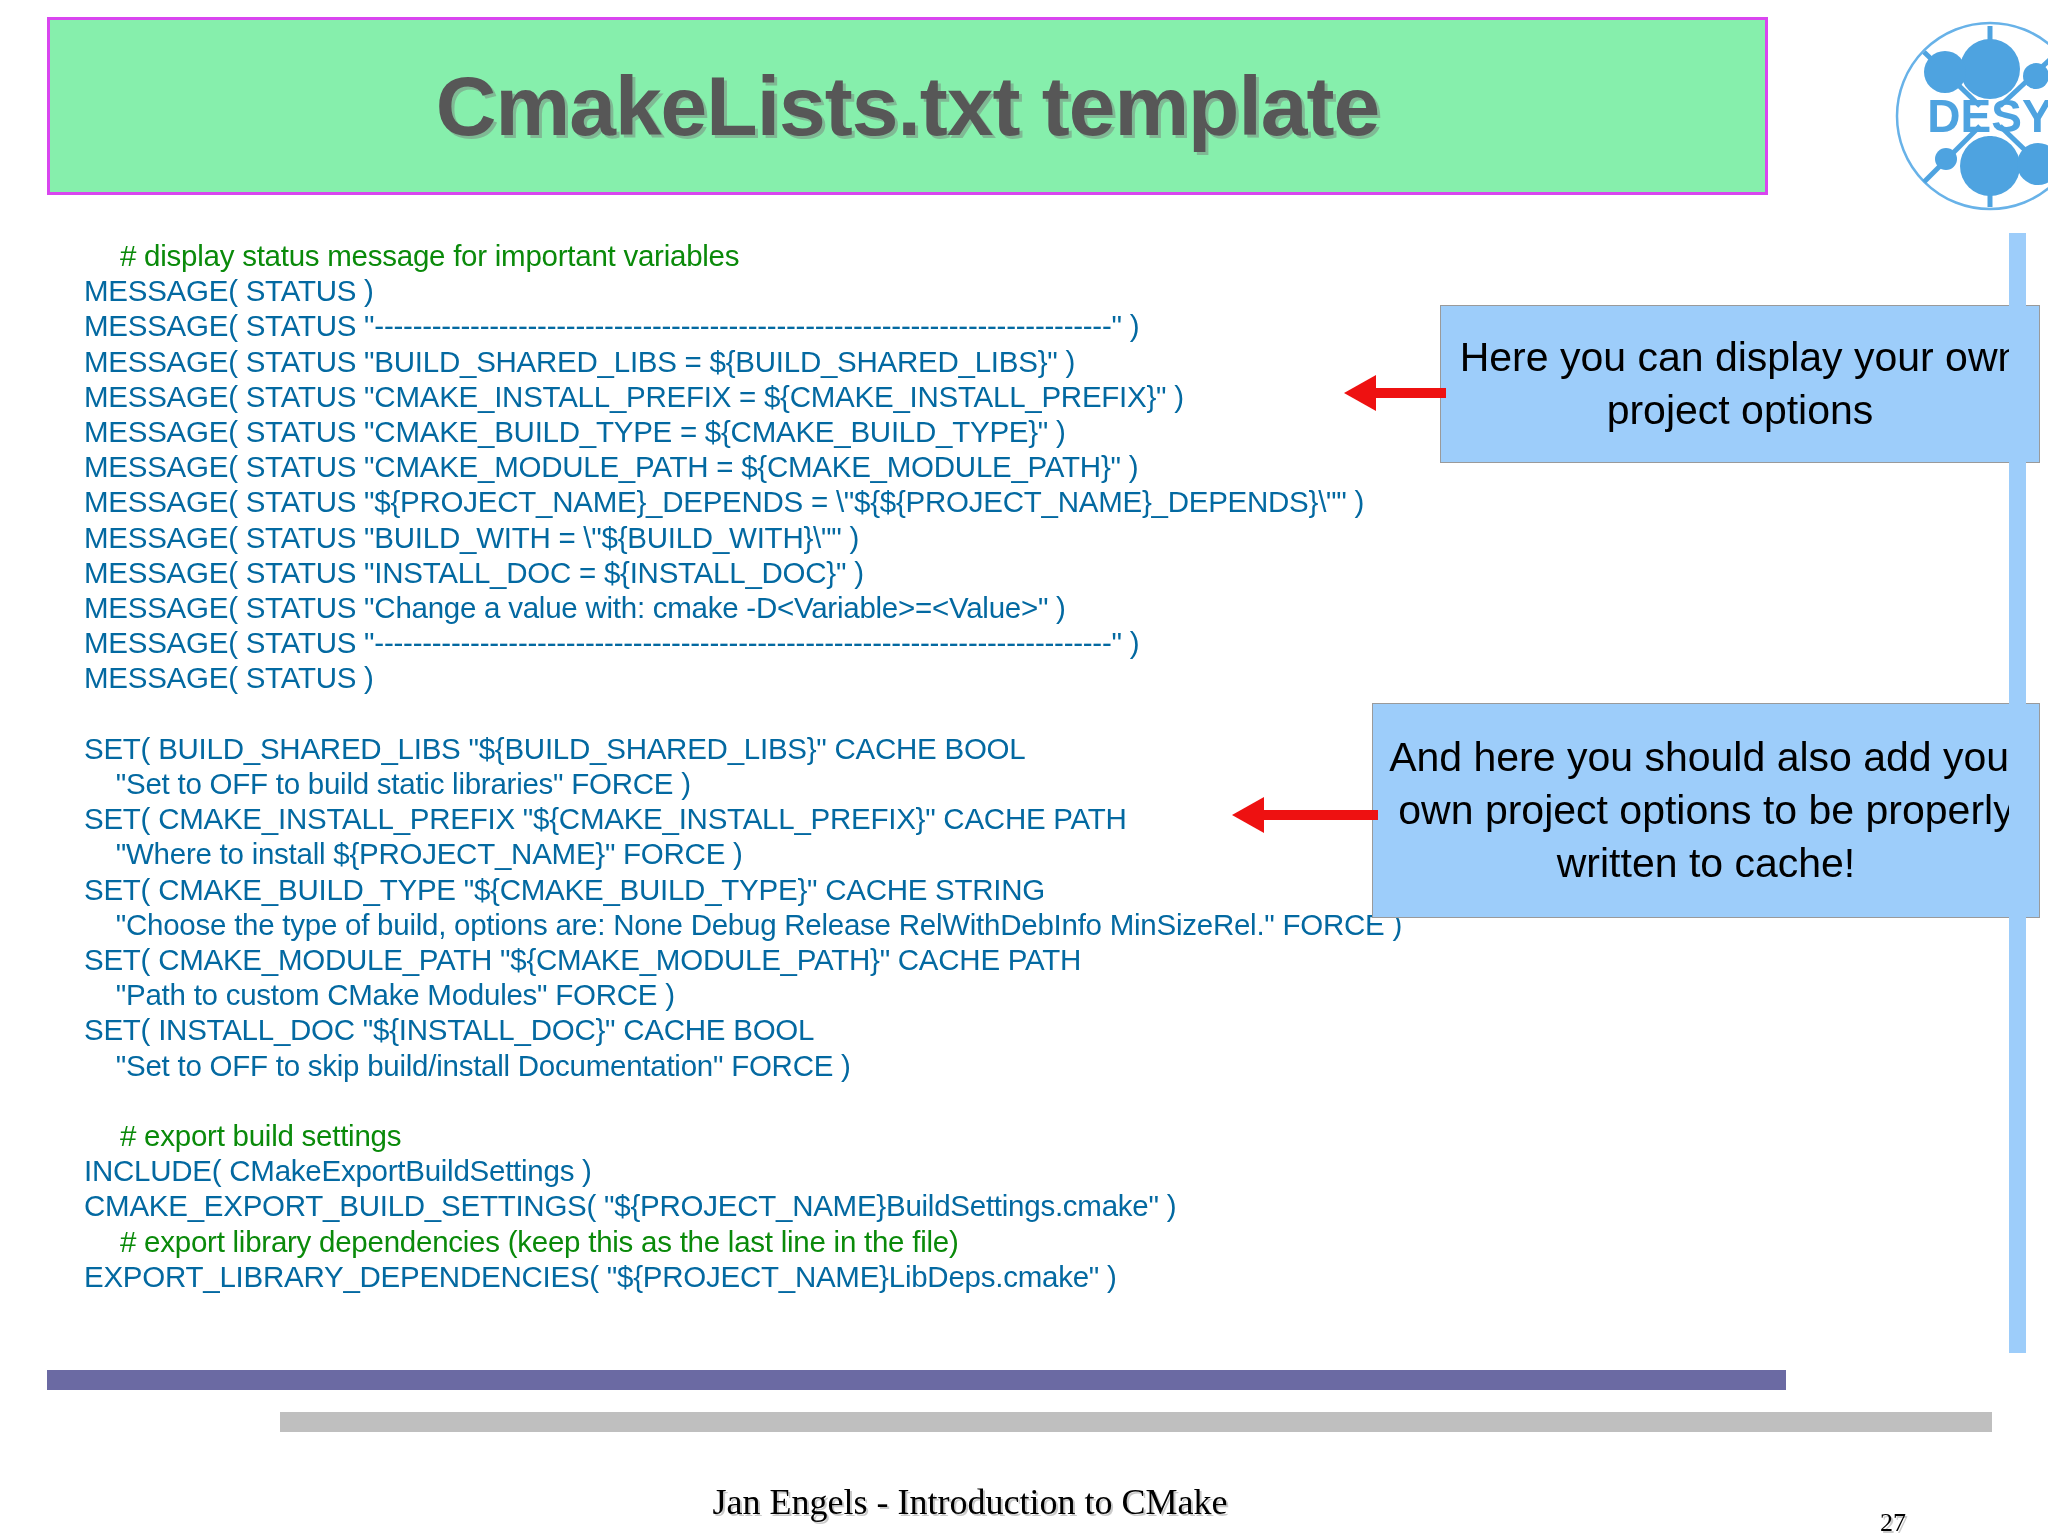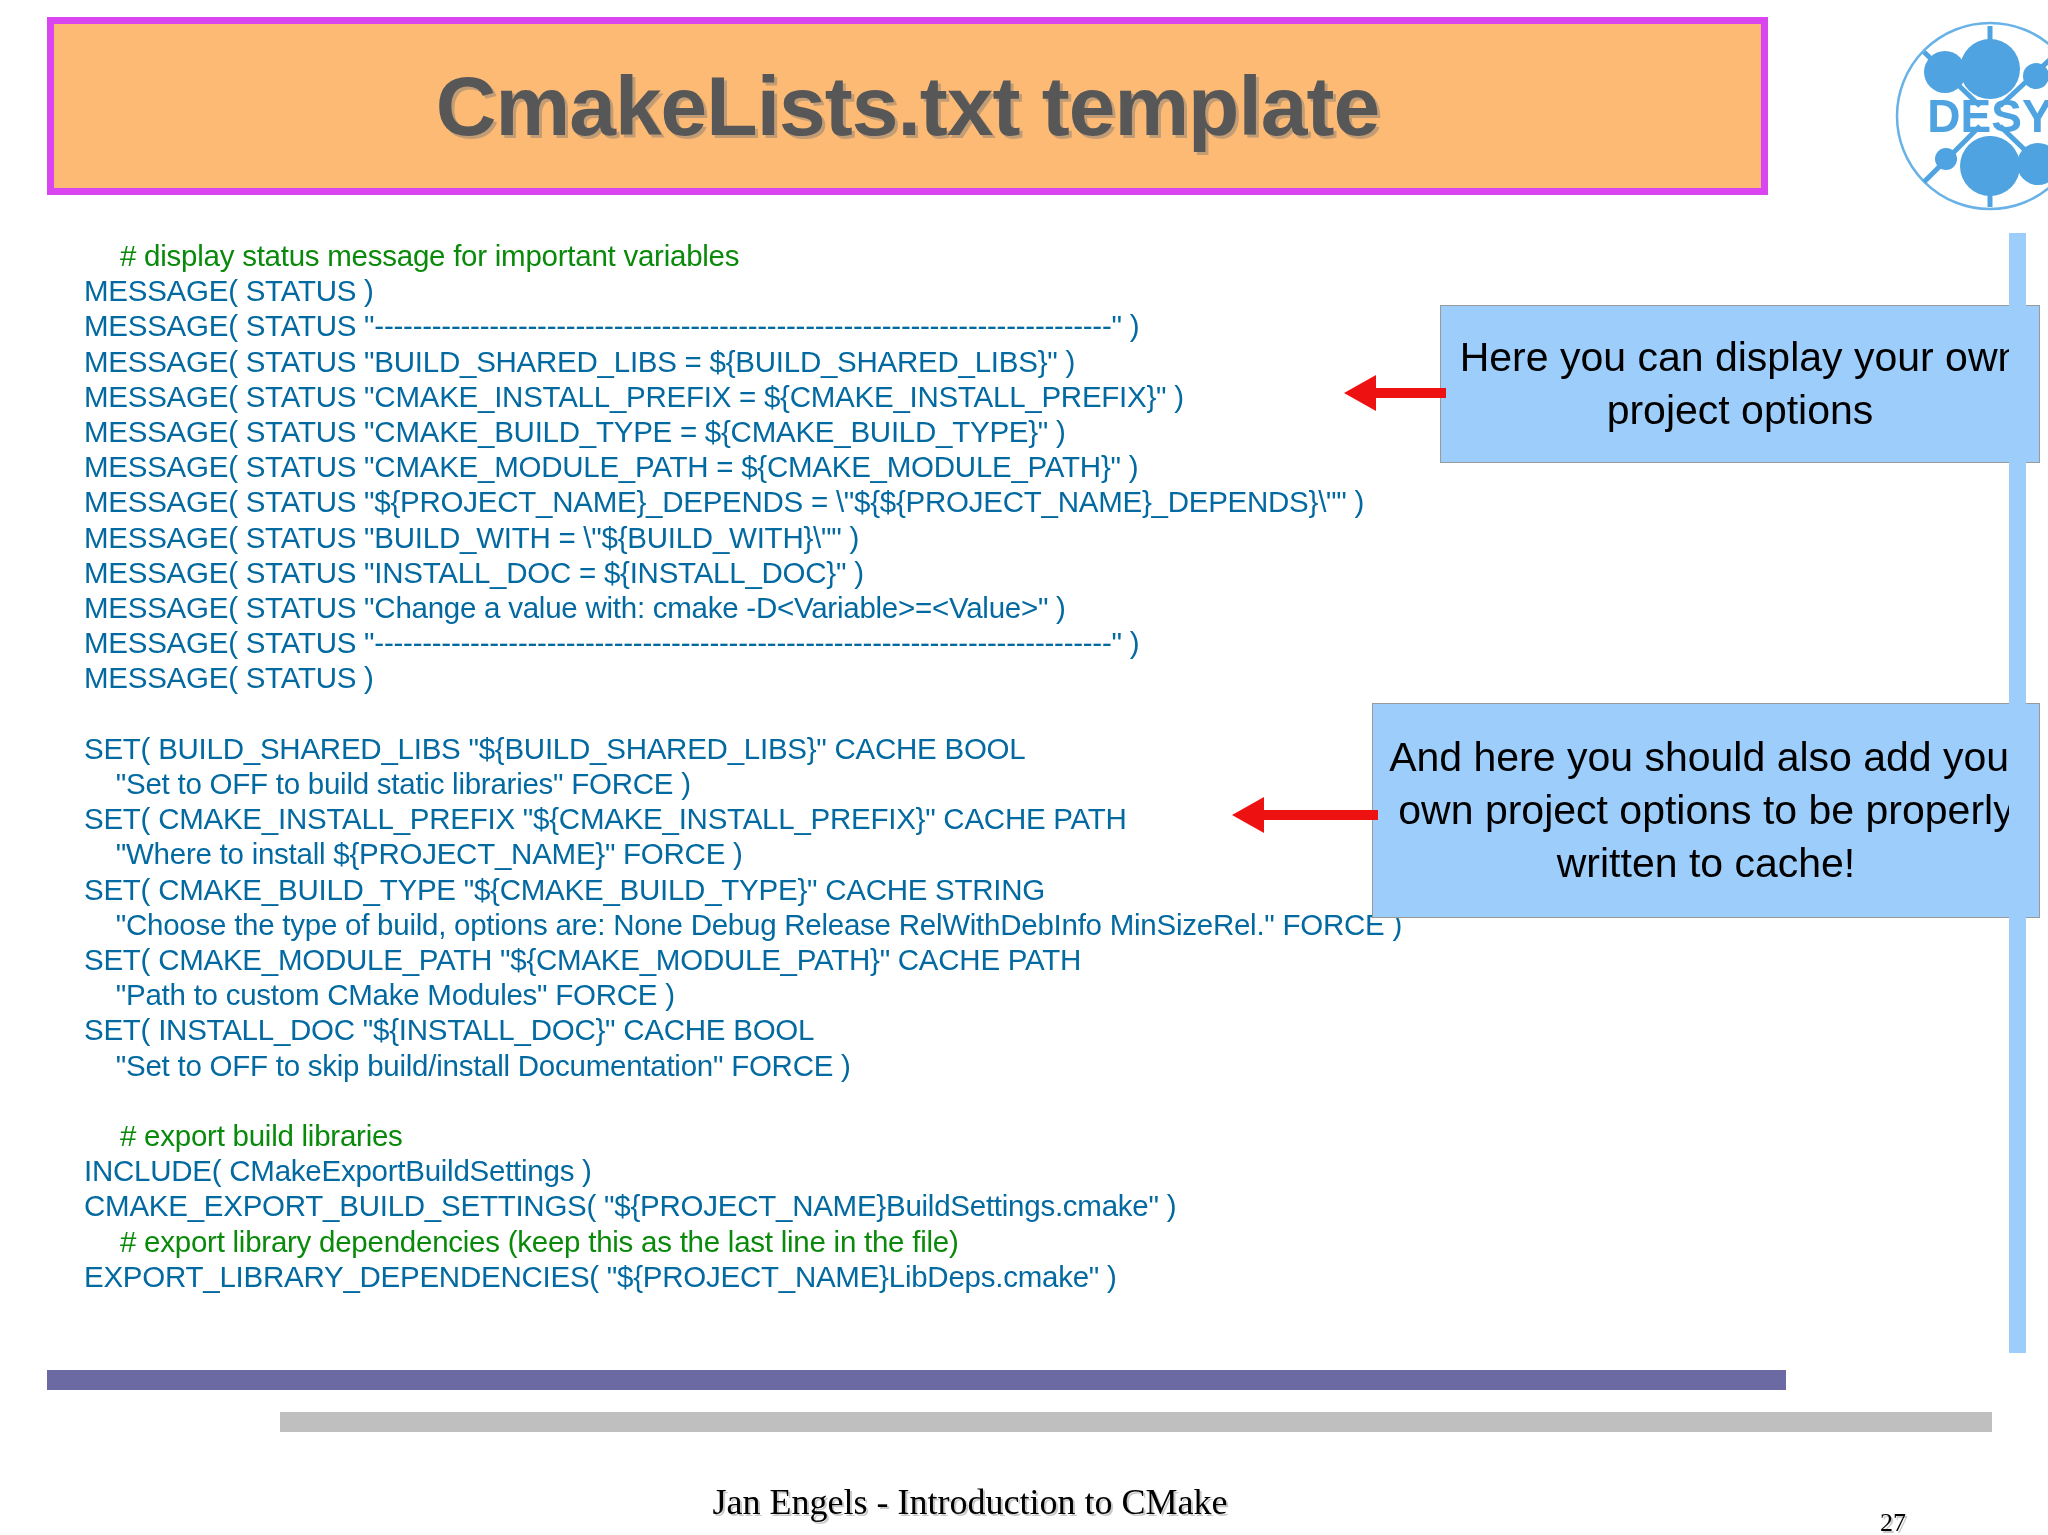--- a/index.html
+++ b/index.html
@@ -9,22 +9,22 @@
     font-family:"Liberation Sans", sans-serif;
     overflow:hidden;
     position:relative;
   }
 
   
   #title-frame{
     position:absolute;
     left:47px; top:17px;
     width:1721px; height:178px;
-    background:#fdba74;
-    border:7px solid #d946ef;
+    background:#86efac;
+    border:3px solid #d946ef;
     box-sizing:border-box;
   }
   #title-text{
     position:absolute;
     left:0; top:0; width:100%; height:100%;
     display:flex; align-items:center; justify-content:center;
     font-size:84px;
     font-weight:bold;
     color:#575757;
     letter-spacing:-1px;
@@ -185,21 +185,21 @@
     <div class="code-line">    "Set to OFF to build static libraries" FORCE )</div>
     <div class="code-line">SET( CMAKE_INSTALL_PREFIX "${CMAKE_INSTALL_PREFIX}" CACHE PATH</div>
     <div class="code-line">    "Where to install ${PROJECT_NAME}" FORCE )</div>
     <div class="code-line">SET( CMAKE_BUILD_TYPE "${CMAKE_BUILD_TYPE}" CACHE STRING</div>
     <div class="code-line">    "Choose the type of build, options are: None Debug Release RelWithDebInfo MinSizeRel." FORCE )</div>
     <div class="code-line">SET( CMAKE_MODULE_PATH "${CMAKE_MODULE_PATH}" CACHE PATH</div>
     <div class="code-line">    "Path to custom CMake Modules" FORCE )</div>
     <div class="code-line">SET( INSTALL_DOC "${INSTALL_DOC}" CACHE BOOL</div>
     <div class="code-line">    "Set to OFF to skip build/install Documentation" FORCE )</div>
     <div class="code-line blank"> </div>
-    <div class="code-line comment"># export build libraries</div>
+    <div class="code-line comment"># export build settings</div>
     <div class="code-line">INCLUDE( CMakeExportBuildSettings )</div>
     <div class="code-line">CMAKE_EXPORT_BUILD_SETTINGS( "${PROJECT_NAME}BuildSettings.cmake" )</div>
     <div class="code-line comment"># export library dependencies (keep this as the last line in the file)</div>
     <div class="code-line">EXPORT_LIBRARY_DEPENDENCIES( "${PROJECT_NAME}LibDeps.cmake" )</div>
   </div>
 
 <div class="callout" id="callout-1">Here you can display your own project options</div>
 
 <div class="callout" id="callout-2">And here you should also add your own project options to be properly written to cache!</div>
 

